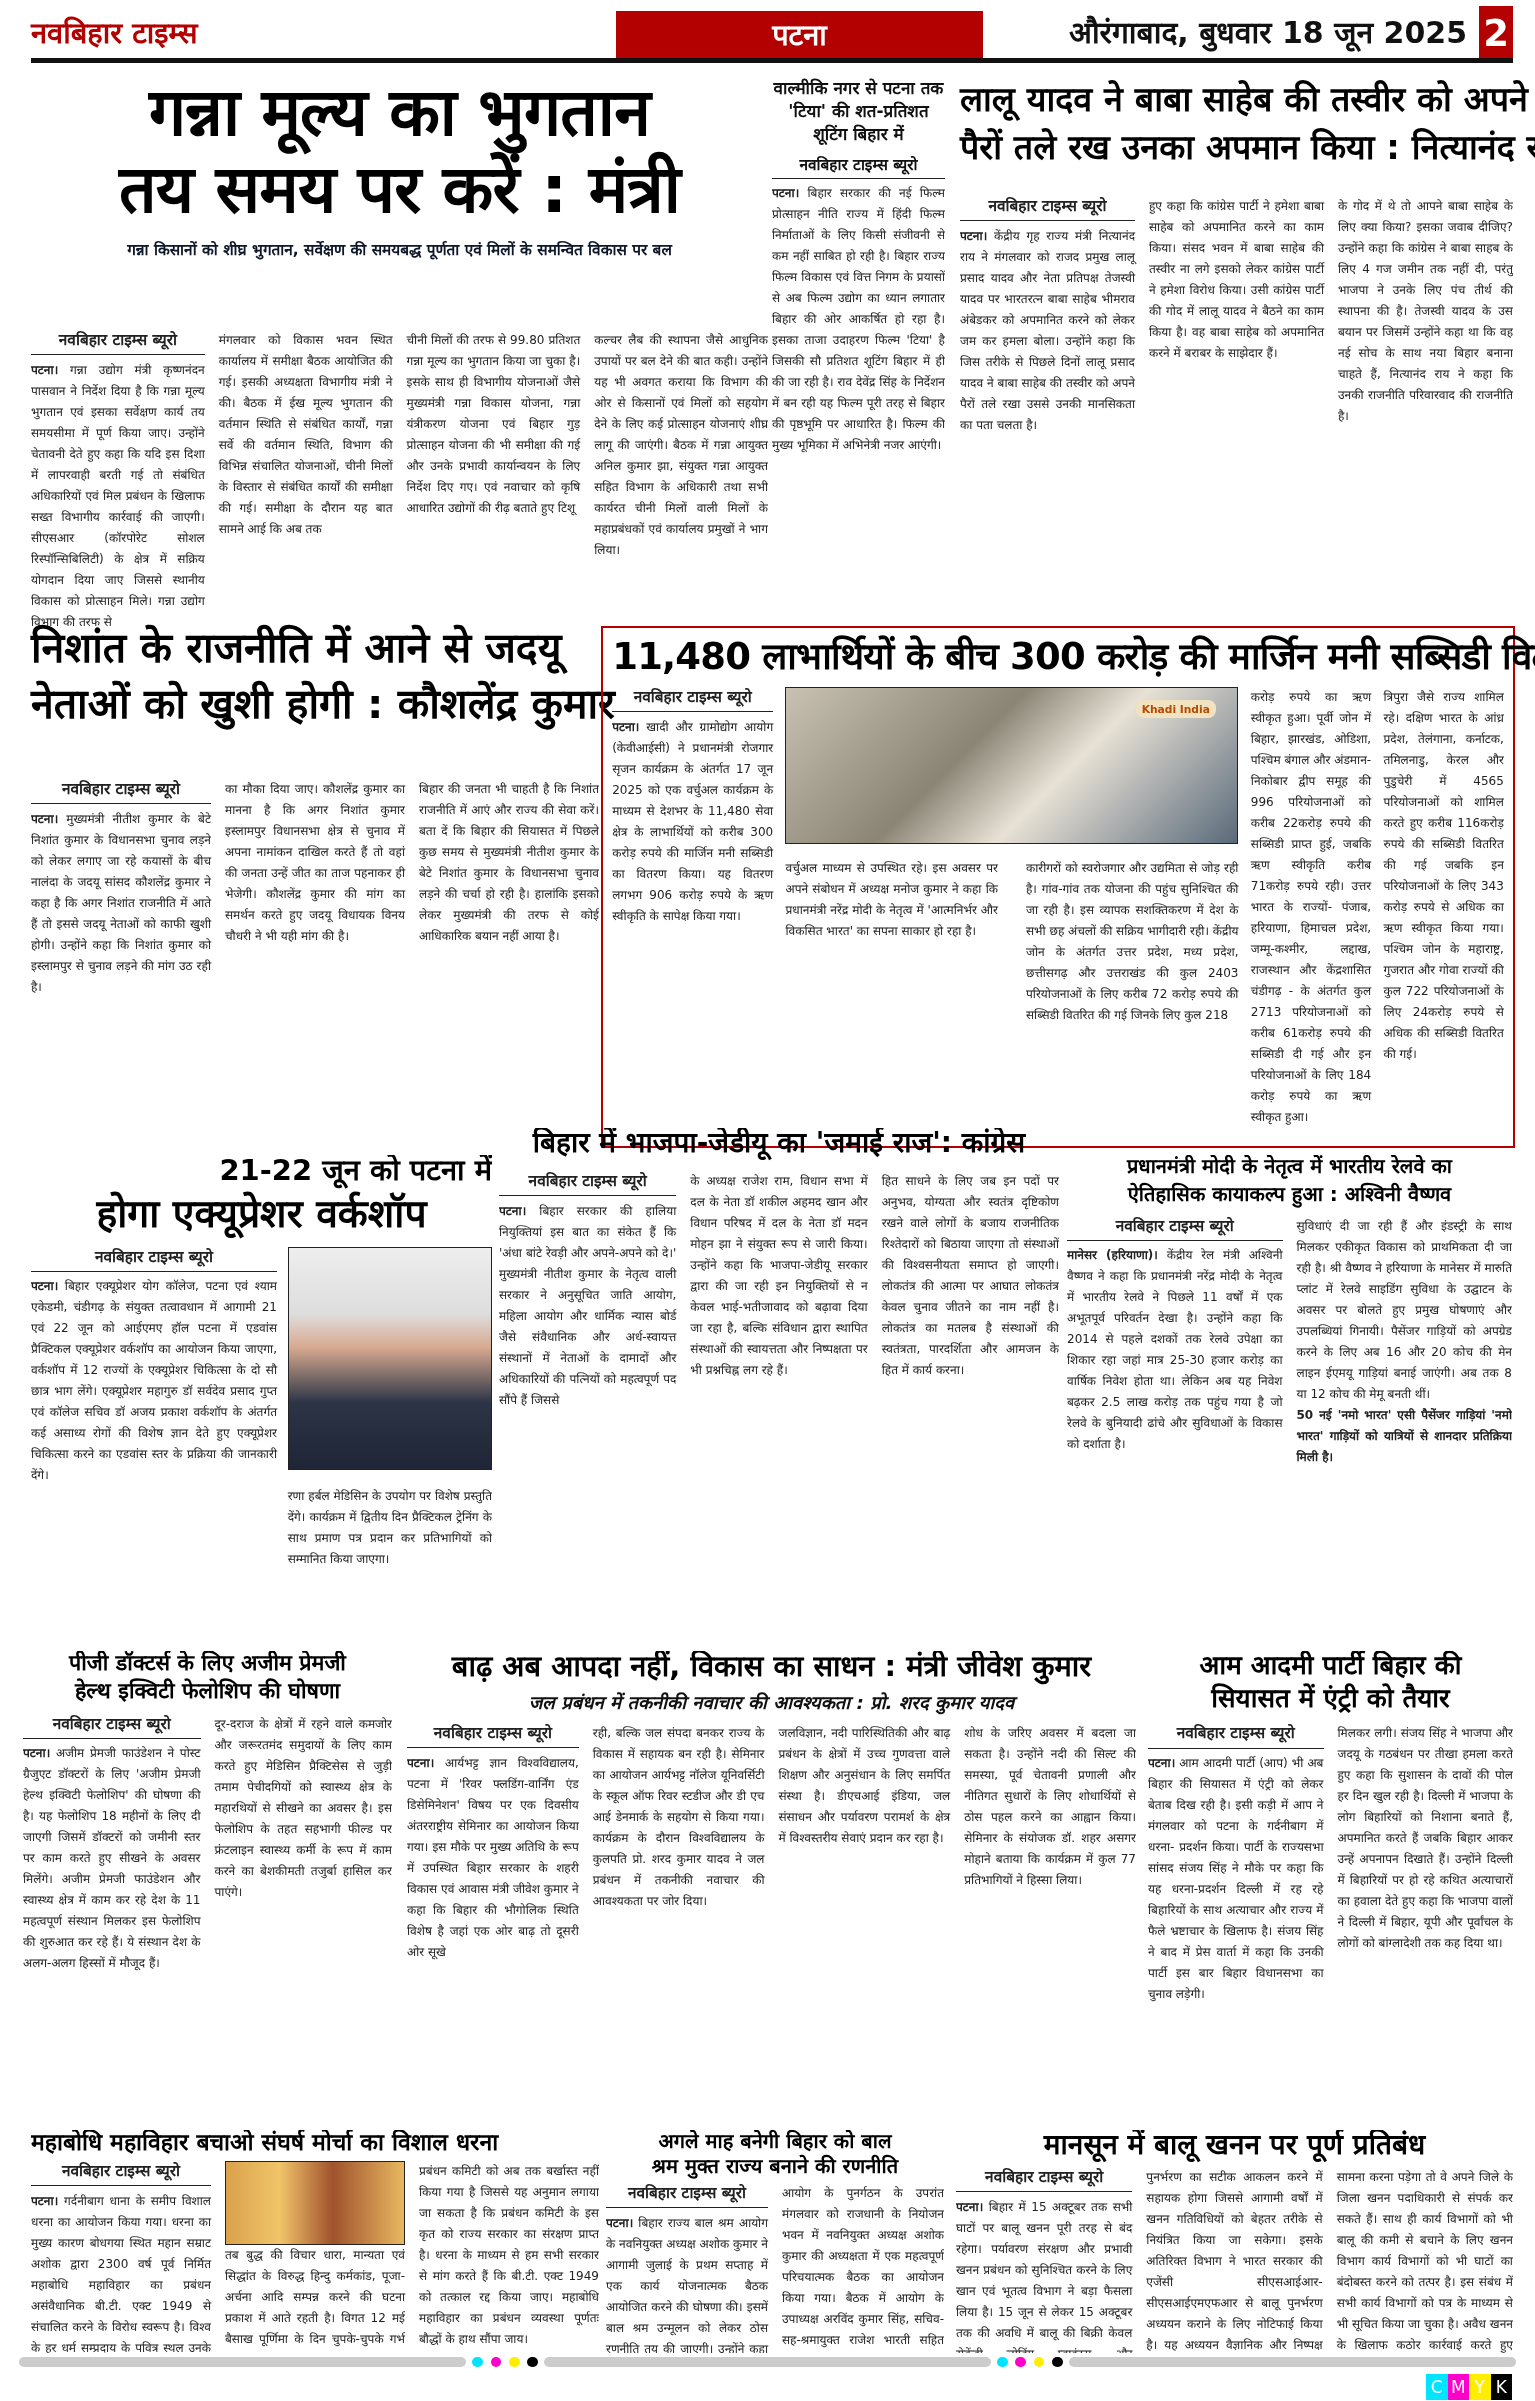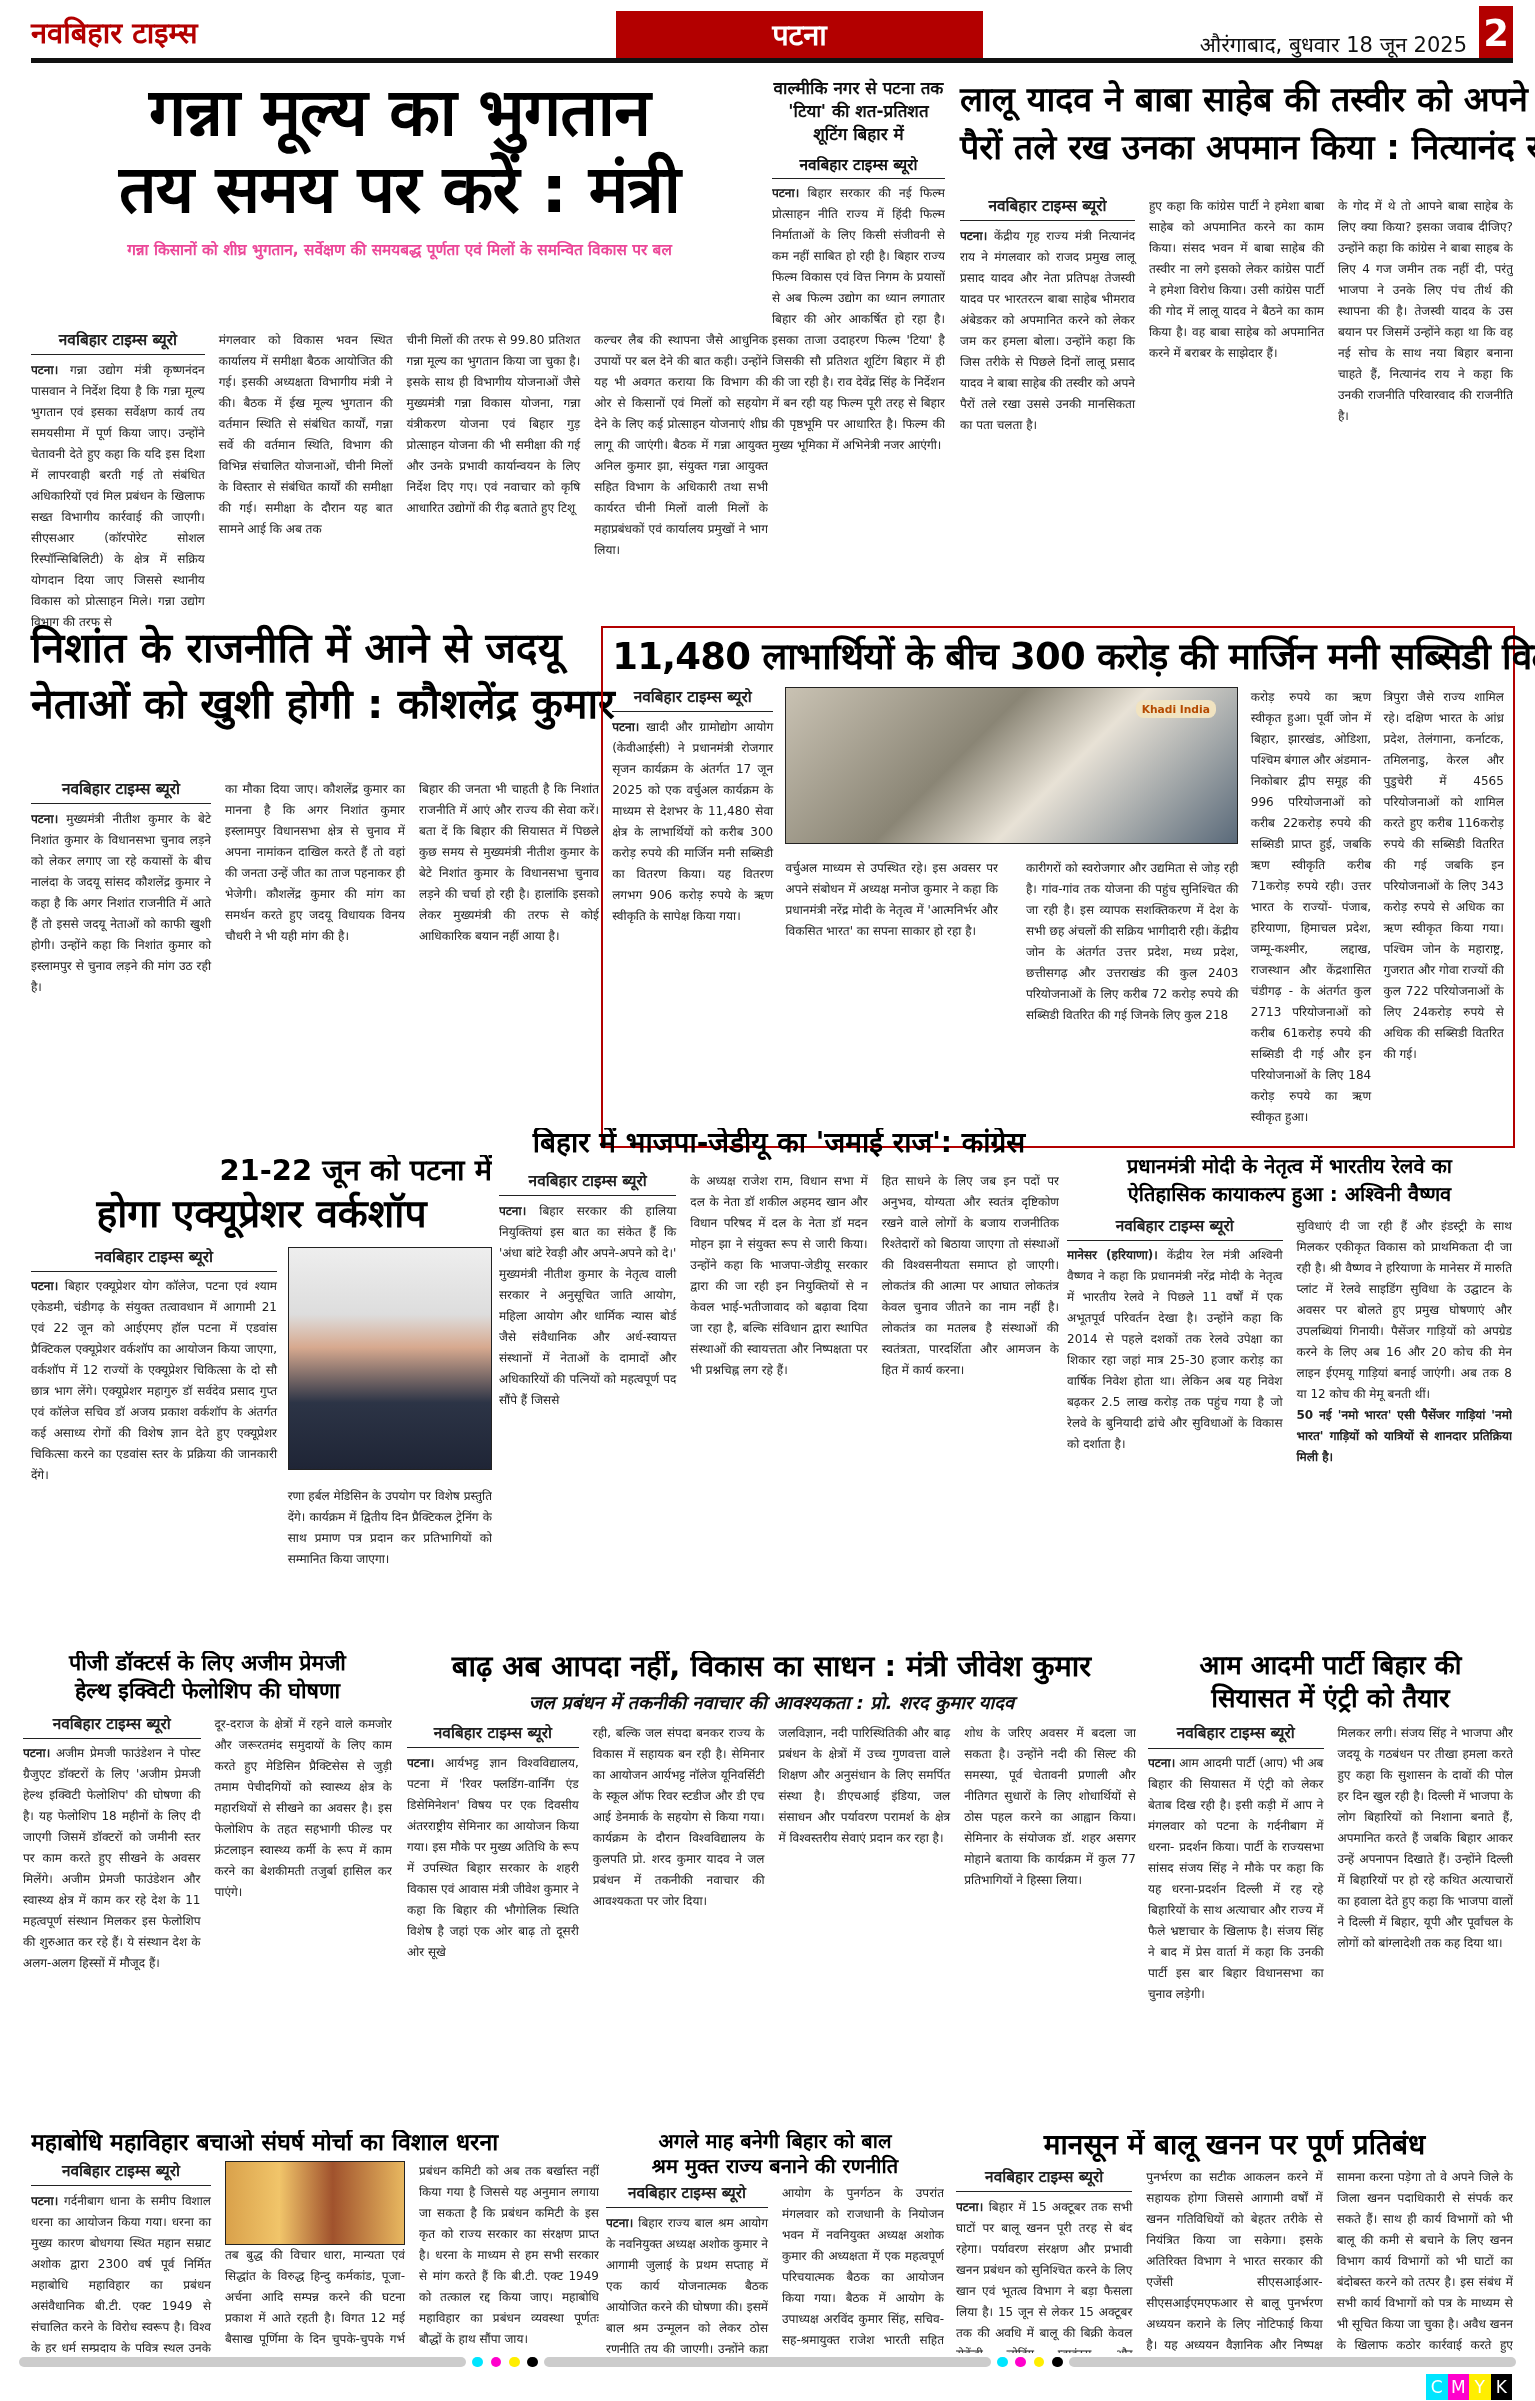--- a/index.html
+++ b/index.html
@@ -1,25 +1,25 @@
 <!DOCTYPE html>
 <html style="font-size:12.3px"><head>
 <meta charset="utf-8">
 <style>
 *{box-sizing:border-box;margin:0;padding:0}
 body{width:1535px;height:2401px;background:#fff;font-family:"DejaVu Sans","Liberation Sans",sans-serif;color:#111;position:relative;overflow:hidden}
 .abs{position:absolute}
 .masthead{left:31px;top:6.1px;width:1482px;height:54px}
 .brand{left:0;top:6.1px;font-size:29px;font-weight:bold;color:#b30000;font-family:"DejaVu Sans",sans-serif}
 .section{left:585px;top:4.6px;width:367px;height:48px;background:#b30000;color:#fff;font-size:29px;font-weight:bold;text-align:center;line-height:48px}
-.dateline{right:46px;top:24px;font-size:21px;font-weight:normal}
+.dateline{right:46px;top:5px;font-size:30px;font-weight:bold}
 .pagenum{right:0;top:0;width:34px;height:55px;background:#b30000;color:#fff;font-size:37px;font-weight:bold;text-align:center;line-height:55px}
 .rule{left:31px;top:58px;width:1482px;height:4.6px;background:#111}
 .hl{font-weight:bold;color:#000;line-height:1.1;font-family:"DejaVu Sans",sans-serif}
-.hl-red{color:#ec4899;font-weight:bold}
+.hl-red{color:#0f172a;font-weight:bold}
 .byline{font-weight:bold;font-size:15.4px;border-bottom:1.5px solid #222;padding-bottom:3.1px;text-align:center;margin-bottom:4.6px}
 .col{font-size:12px;line-height:21px;text-align:justify;color:#222}
 .col b{font-weight:bold}
 .cols{display:flex;gap:14px}
 .cols>div{flex:1}
 .boxred{border:2.3px solid #b30000}
 .photo{background:linear-gradient(135deg,#c9c2b3,#8a8575 40%,#e8e2d6 60%,#5a6a7a);border:1.5px solid #222}
 .small-hl{font-size:17px;font-weight:bold;text-align:center;line-height:1.35}
 .cmyk{display:flex;right:23px;bottom:23px}
 .cmyk span{width:21.5px;height:26px;color:#fff;font-size:17px;text-align:center;line-height:26px}

